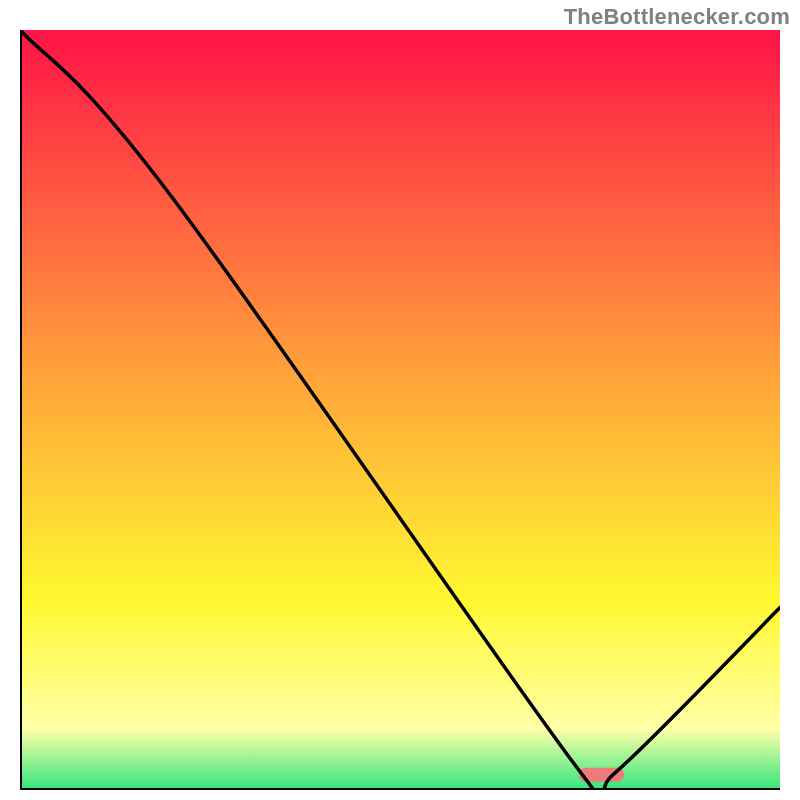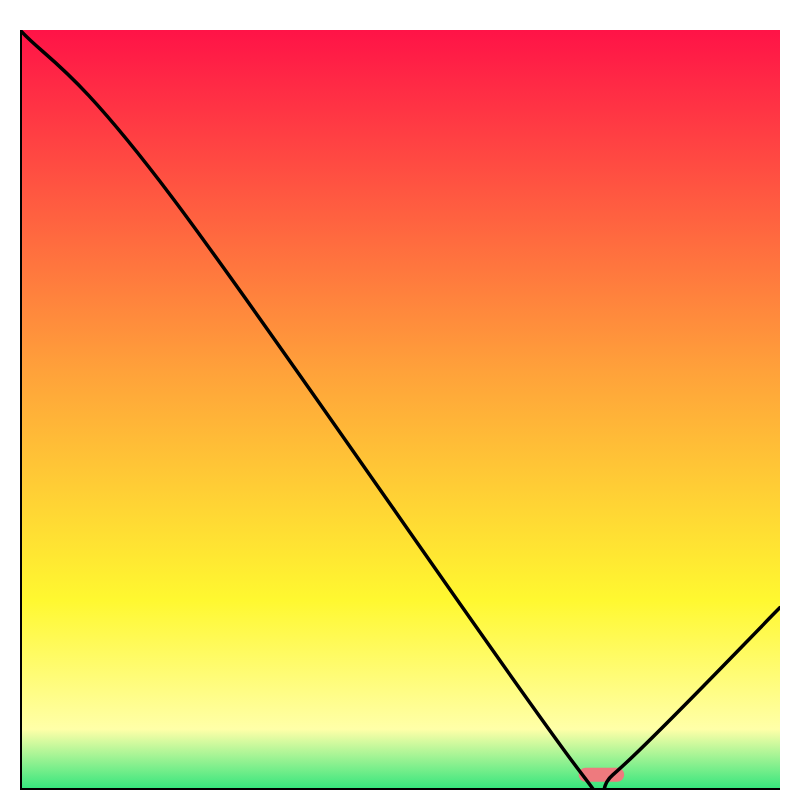--- a/index.html
+++ b/index.html
@@ -33,20 +33,21 @@
     box-sizing: border-box;
   }
   svg {
     display: block;
   }
 </style>
 </head>
 <body>
 
 <div class="outer">
+  <div class="attribution">TheBottlenecker.com</div>
 
   <div class="plot-box">
     <svg id="chart-svg" width="760" height="760" viewBox="0 0 760 760">
       <defs>
         <linearGradient id="bg-grad" x1="0" y1="0" x2="0" y2="1">
           <stop id="g0" offset="0%" stop-color="#ff1347"></stop>
           <stop id="g1" offset="45%" stop-color="#ffa23a"></stop>
           <stop id="g2" offset="75%" stop-color="#fff830"></stop>
           <stop id="g3" offset="92%" stop-color="#ffffa8"></stop>
           <stop id="g4" offset="100%" stop-color="#31e57c"></stop>

